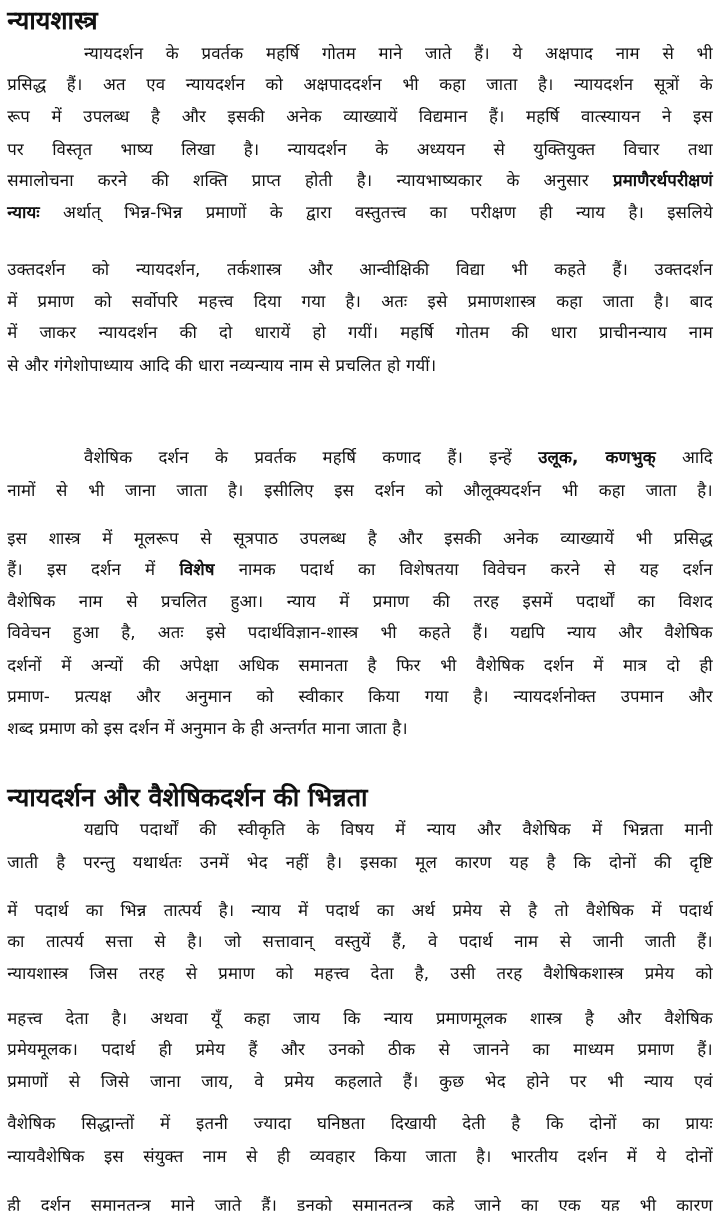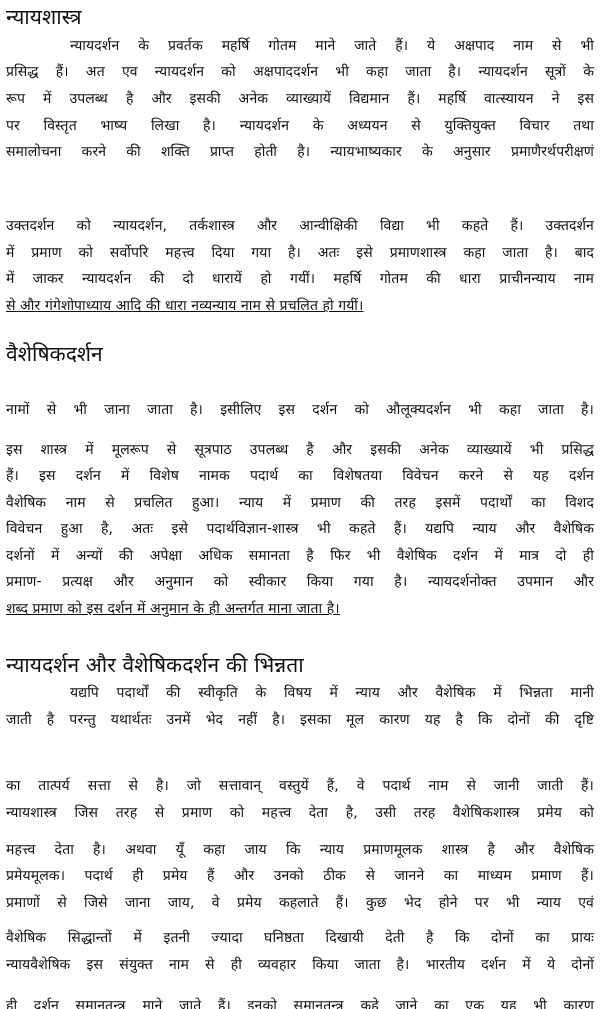--- a/index.html
+++ b/index.html
@@ -9,57 +9,59 @@
     font-family: "DejaVu Sans", sans-serif;
   }
   .page { position: relative; width: 600px; height: 1009px; }
   .line {
     position: absolute; left: 6px; width: 588px;
     font-size: 14px; line-height: 26px; height: 26px;
     white-space: nowrap; text-align: justify; text-align-last: justify;
     letter-spacing: 0.1px;
   }
   .line.indent { left: 70px; width: 524px; }
-  .line.last { text-align-last: left; text-decoration: underline; }
+  .line.last { text-align-last: left; }
   .heading {
     position: absolute; left: 6px;
-    font-size: 21px; font-weight: normal; line-height: 30px; height: 30px;
+    font-size: 21px; font-weight: bold; line-height: 30px; height: 30px;
     white-space: nowrap;
   }
-  b { font-weight: normal; }
+  b { font-weight: bold; }
 </style>
 </head>
 <body>
 
 <div class="page">
 
   <div class="heading" style="top:2px">न्यायशास्त्र</div>
   <div class="line indent" style="top:32px">न्यायदर्शन के प्रवर्तक महर्षि गोतम माने जाते हैं। ये अक्षपाद नाम से भी</div>
   <div class="line" style="top:58px">प्रसिद्ध हैं। अत एव न्यायदर्शन को अक्षपाददर्शन भी कहा जाता है। न्यायदर्शन सूत्रों के</div>
   <div class="line" style="top:85px">रूप में उपलब्ध है और इसकी अनेक व्याख्यायें विद्यमान हैं। महर्षि वात्स्यायन ने इस</div>
   <div class="line" style="top:112px">पर विस्तृत भाष्य लिखा है। न्यायदर्शन के अध्ययन से युक्तियुक्त विचार तथा</div>
   <div class="line" style="top:138px"><span>समालोचना करने की शक्ति प्राप्त होती है। न्यायभाष्यकार के अनुसार </span><b>प्रमाणैरर्थपरीक्षणं</b><span></span></div>
+  <div class="line" style="top:165px"><b>न्यायः</b><span> अर्थात् भिन्न-भिन्न प्रमाणों के द्वारा वस्तुतत्त्व का परीक्षण ही न्याय है। इसलिये</span></div>
   <div class="line" style="top:212px">उक्तदर्शन को न्यायदर्शन, तर्कशास्त्र और आन्वीक्षिकी विद्या भी कहते हैं। उक्तदर्शन</div>
   <div class="line" style="top:239px">में प्रमाण को सर्वोपरि महत्त्व दिया गया है। अतः इसे प्रमाणशास्त्र कहा जाता है। बाद</div>
   <div class="line" style="top:265px">में जाकर न्यायदर्शन की दो धारायें हो गयीं। महर्षि गोतम की धारा प्राचीनन्याय नाम</div>
   <div class="line last" style="top:292px">से और गंगेशोपाध्याय आदि की धारा नव्यन्याय नाम से प्रचलित हो गयीं।</div>
 
-  <div class="heading" style="top:339px">वैशेषिकदर्शन</div>
+  <div class="line indent" style="top:369px"><span>वैशेषिक दर्शन के प्रवर्तक महर्षि कणाद हैं। इन्हें </span><b>उलूक, कणभुक्</b><span> आदि</span></div>
   <div class="line" style="top:396px">नामों से भी जाना जाता है। इसीलिए इस दर्शन को औलूक्यदर्शन भी कहा जाता है।</div>
   <div class="line" style="top:436px">इस शास्त्र में मूलरूप से सूत्रपाठ उपलब्ध है और इसकी अनेक व्याख्यायें भी प्रसिद्ध</div>
   <div class="line" style="top:462px"><span>हैं। इस दर्शन में </span><b>विशेष</b><span> नामक पदार्थ का विशेषतया विवेचन करने से यह दर्शन</span></div>
   <div class="line" style="top:489px">वैशेषिक नाम से प्रचलित हुआ। न्याय में प्रमाण की तरह इसमें पदार्थों का विशद</div>
   <div class="line" style="top:515px">विवेचन हुआ है, अतः इसे पदार्थविज्ञान-शास्त्र भी कहते हैं। यद्यपि न्याय और वैशेषिक</div>
   <div class="line" style="top:542px">दर्शनों में अन्यों की अपेक्षा अधिक समानता है फिर भी वैशेषिक दर्शन में मात्र दो ही</div>
   <div class="line" style="top:568px">प्रमाण- प्रत्यक्ष और अनुमान को स्वीकार किया गया है। न्यायदर्शनोक्त उपमान और</div>
   <div class="line last" style="top:595px">शब्द प्रमाण को इस दर्शन में अनुमान के ही अन्तर्गत माना जाता है।</div>
 
   <div class="heading" style="top:650px">न्यायदर्शन और वैशेषिकदर्शन की भिन्नता</div>
   <div class="line indent" style="top:679px">यद्यपि पदार्थों की स्वीकृति के विषय में न्याय और वैशेषिक में भिन्नता मानी</div>
   <div class="line" style="top:706px">जाती है परन्तु यथार्थतः उनमें भेद नहीं है। इसका मूल कारण यह है कि दोनों की दृष्टि</div>
+  <div class="line" style="top:746px">में पदार्थ का भिन्न तात्पर्य है। न्याय में पदार्थ का अर्थ प्रमेय से है तो वैशेषिक में पदार्थ</div>
   <div class="line" style="top:799px">न्यायशास्त्र जिस तरह से प्रमाण को महत्त्व देता है, उसी तरह वैशेषिकशास्त्र प्रमेय को</div>
   <div class="line" style="top:772px">का तात्पर्य सत्ता से है। जो सत्तावान् वस्तुयें हैं, वे पदार्थ नाम से जानी जाती हैं।</div>
   <div class="line" style="top:836px">महत्त्व देता है। अथवा यूँ कहा जाय कि न्याय प्रमाणमूलक शास्त्र है और वैशेषिक</div>
   <div class="line" style="top:862px">प्रमेयमूलक। पदार्थ ही प्रमेय हैं और उनको ठीक से जानने का माध्यम प्रमाण हैं।</div>
   <div class="line" style="top:889px">प्रमाणों से जिसे जाना जाय, वे प्रमेय कहलाते हैं। कुछ भेद होने पर भी न्याय एवं</div>
   <div class="line" style="top:924px">वैशेषिक सिद्धान्तों में इतनी ज्यादा घनिष्ठता दिखायी देती है कि दोनों का प्रायः</div>
   <div class="line" style="top:951px">न्यायवैशेषिक इस संयुक्त नाम से ही व्यवहार किया जाता है। भारतीय दर्शन में ये दोनों</div>
   <div class="line" style="top:992px">ही दर्शन समानतन्त्र माने जाते हैं। इनको समानतन्त्र कहे जाने का एक यह भी कारण</div>
 
 </div>

